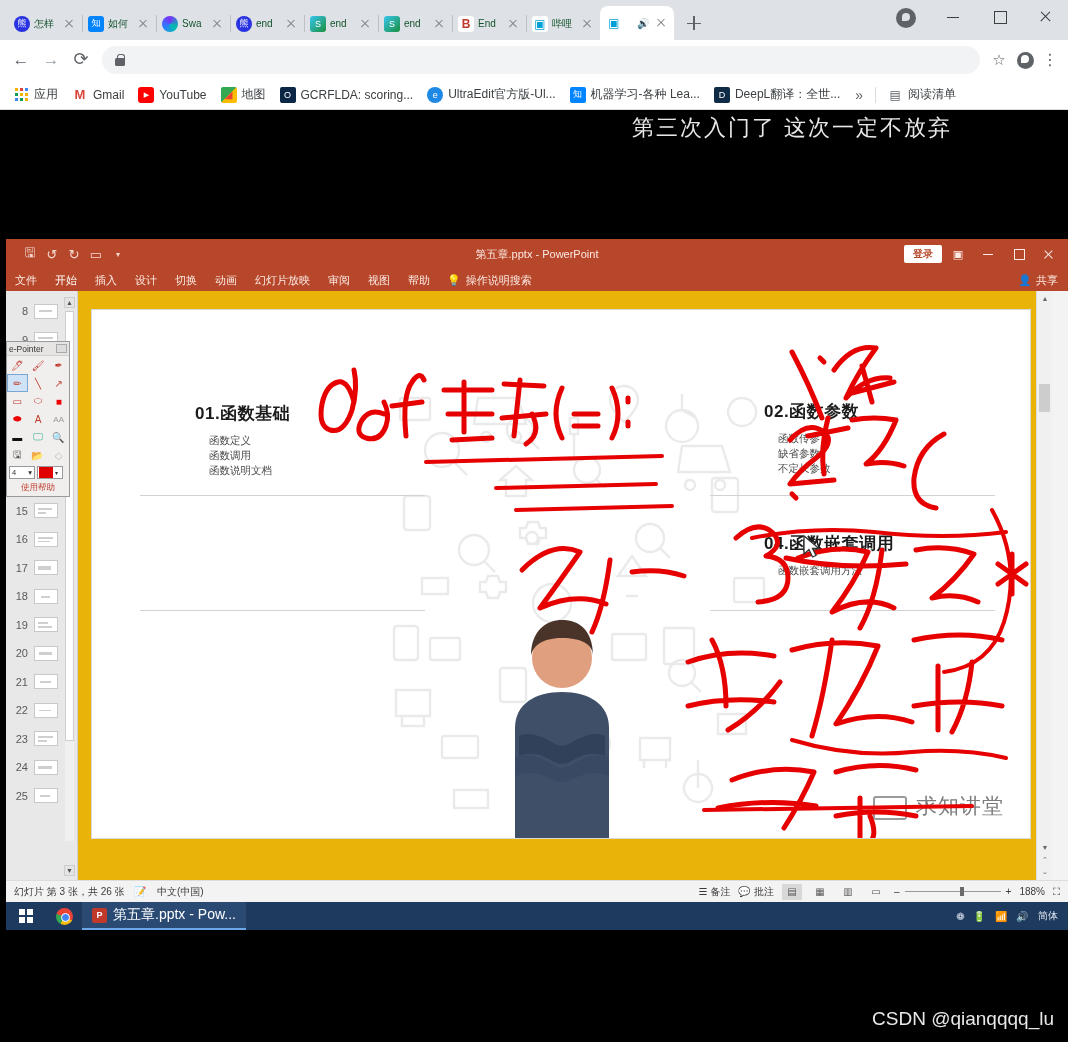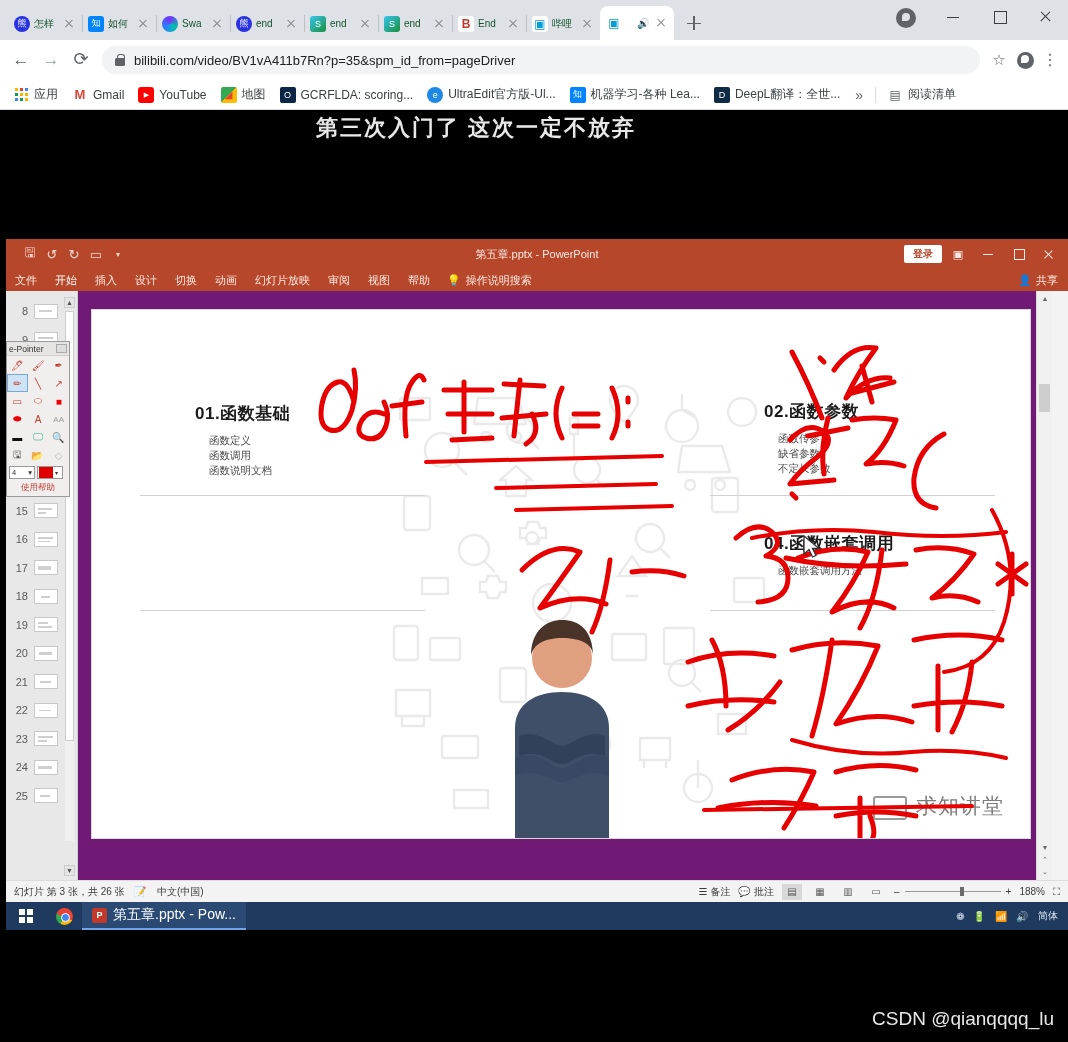--- a/index.html
+++ b/index.html
@@ -66,21 +66,21 @@
 
   
   .appsgrid { display:grid; grid-template-columns: repeat(3, 3px); grid-template-rows: repeat(3, 3px); gap:2px; }
   .appsgrid i { display:block; width:3px; height:3px; background:#f4b400; }
   .appsgrid i:nth-child(2){background:#db4437}.appsgrid i:nth-child(3){background:#4285f4}
   .appsgrid i:nth-child(4){background:#0f9d58}.appsgrid i:nth-child(6){background:#f4b400}
   .appsgrid i:nth-child(7){background:#4285f4}.appsgrid i:nth-child(8){background:#0f9d58}
 
   
   .video { position: absolute; left: 0; top: 110px; width: 1068px; height: 932px; background: #000; }
-  .videotitle { position: absolute; left: 0; top: 3px; width: 952px; text-align: center; font-size: 22px; font-weight: bold; color: #e8e8e8; letter-spacing: 2px; }
+  .videotitle { position: absolute; left: 0; top: 3px; width: 952px; text-align: right; font-size: 22px; font-weight: normal; color: #e8e8e8; letter-spacing: 2px; }
 
   
   .ppt { position: absolute; left: 6px; top: 239px; width: 1062px; height: 663px; background: #f3f3f3; }
   .ppt-title { height: 30px; background: #b7472a; display: flex; align-items: center; position: relative; }
   .qat { display: flex; align-items: center; gap: 2px; padding-left: 14px; }
   .qat span { width: 20px; height: 20px; display:flex; align-items:center; justify-content:center; color:#f4d8d0; font-size:13px; }
   .ppt-doc { position: absolute; left: 0; right: 0; text-align: center; font-size: 11px; color: #fbe9e4; pointer-events:none; }
   .ppt-right { position: absolute; right: 6px; display: flex; align-items: center; gap: 2px; }
   .signin { background: #fff; color: #b7472a; font-size: 10px; padding: 2px 9px; border-radius: 2px; font-weight: 600; }
   .ppt-right .wb { width: 28px; height: 26px; position: relative; }
@@ -103,21 +103,21 @@
   .thumbpanel { position: absolute; left: 0; top: 0; width: 72px; height: 589px; background: #e8e8e8; border-right: 1px solid #d0d0d0; overflow: hidden; }
   .thumbrow { display: flex; align-items: center; height: 28.5px; padding-left: 4px; gap: 6px; }
   .thumbrow .num { width: 18px; text-align: right; font-size: 11px; color: #5a5a5a; }
   .thumbrow .shot { width: 24px; height: 15px; background: #fff; border: 1px solid #c8c8c8; position: relative; overflow:hidden; }
   .thumbrow .shot i { position:absolute; background:#cfcfcf; display:block; }
   .thumbscroll { position:absolute; right:3px; top:20px; width:9px; height:530px; background:#f0f0f0; }
   .thumbscroll .thumb { position:absolute; left:0; top:0; width:9px; height:430px; background:#fff; border:1px solid #cdcdcd; }
   .scrollarrow { position:absolute; right:2px; width:11px; height:11px; background:#e4e4e4; border:1px solid #cdcdcd; font-size:7px; line-height:9px; text-align:center; color:#555; }
 
   
-  .canvaswrap { position: absolute; left: 72px; top: 0; right: 16px; height: 589px; background: #701a75; }
+  .canvaswrap { position: absolute; left: 72px; top: 0; right: 16px; height: 589px; background: #eab308; }
   .slide { position: absolute; left: 13px; top: 18px; width: 940px; height: 530px; background: #fff; border: 1px solid #d8d8d8; overflow: hidden; }
 
   .sec { position: absolute; }
   .sec h3 { font-size: 17px; font-weight: bold; color: #1b1b1b; letter-spacing: .5px; }
   .sec ul { list-style: none; margin-top: 8px; margin-left: 14px; }
   .sec ul li { font-size: 10.5px; color: #4a4a4a; line-height: 15px; }
   .hr { position: absolute; height: 1px; background: #d2d2d2; }
 
   .sec01 { left: 103px; top: 92px; width: 230px; }
   .sec03 { left: 103px; top: 222px; width: 230px; }
@@ -262,21 +262,20 @@
         <div class="wcls"></div>
       </div>
     </div>
 
     <div class="omnibar">
       <div class="navbtn arrow-l"></div>
       <div class="navbtn arrow-r"></div>
       <div class="navbtn reload"></div>
       <div class="urlbox">
         <span class="lockicon"></span>
-        <span class="urltext">bilibili.com/video/BV1vA411b7Rn?p=35&amp;spm_id_from=pageDriver</span>
       </div>
       <div class="star">☆</div>
       <div class="acct">
           <span class="circ"></span>
         </div>
       <div class="kebab">⋮</div>
     </div>
 
     <div class="bookbar">
       <div class="bmk">

